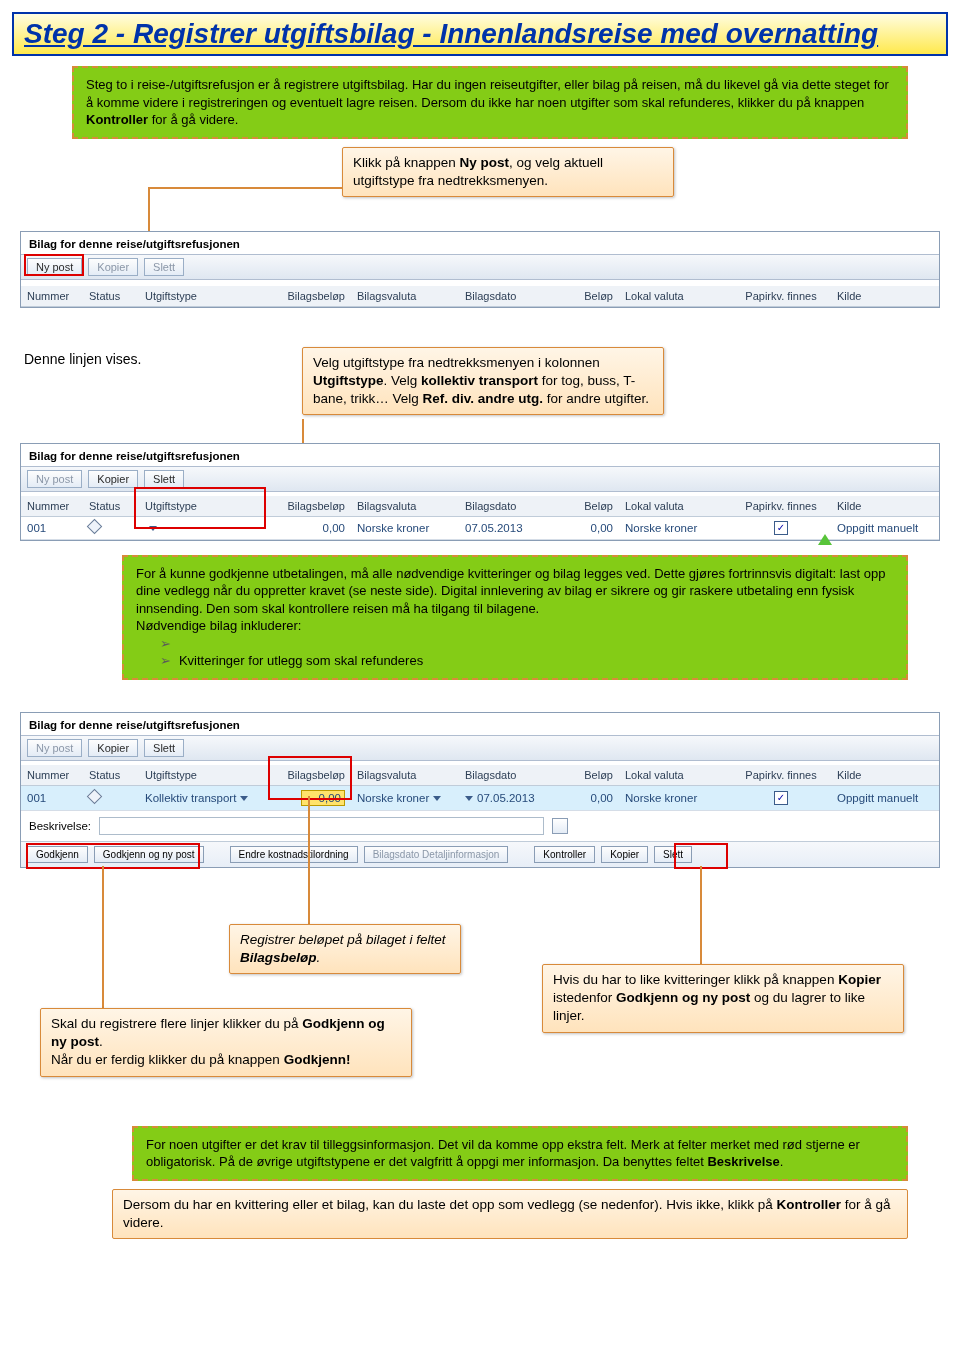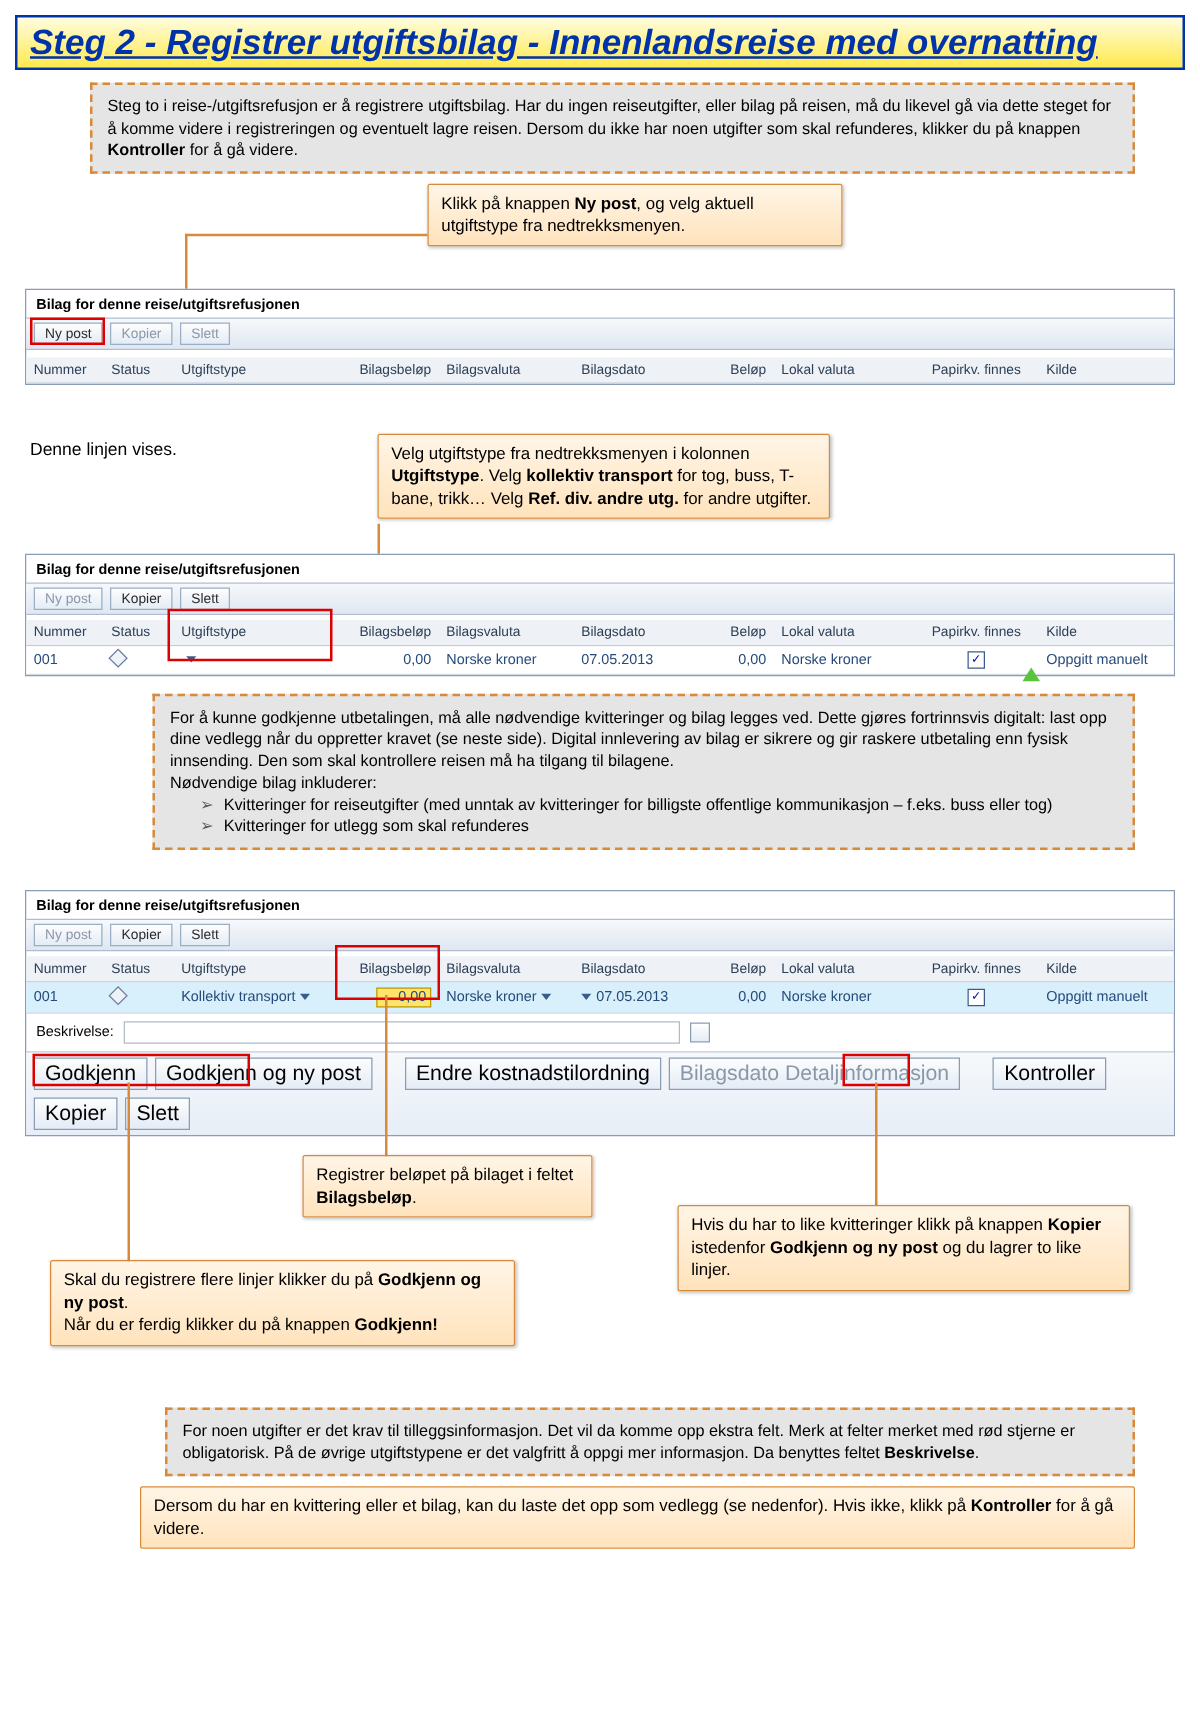--- a/index.html
+++ b/index.html
@@ -18,21 +18,21 @@
     font-size: 28px;
     font-weight: bold;
     font-style: italic;
     color: #0033aa;
     text-decoration: underline;
     text-align: left;
     margin-bottom: 10px;
   }
   .dashed-box {
     border: 2px dashed #d88a3a;
-    background: #e5e5e5;
+    background: #84cc16;
     padding: 8px 12px;
     margin: 8px 40px 8px 60px;
     line-height: 1.35;
   }
   .callout {
     border: 1px solid #d88a3a;
     background: linear-gradient(#fff5e6,#ffe3bc);
     padding: 6px 10px;
     border-radius: 2px;
     font-size: 13.5px;
@@ -62,21 +62,21 @@
   .redbox { border:2px solid #d00; position:absolute; pointer-events:none; }
   .dd { display:inline-block;border-left:4px solid transparent;border-right:4px solid transparent;border-top:5px solid #3b5c8a;margin-left:4px;vertical-align:middle;}
   .diamond { display:inline-block;width:9px;height:9px;border:1px solid #6a7d99;transform:rotate(45deg);background:#eef3fa;}
   .chk { display:inline-block;width:12px;height:12px;border:1px solid #3b5c8a;text-align:center;line-height:11px;font-size:10px;color:#00a;background:#fff;}
   .amount-hl { background:#ffe36b; border:1px solid #bb9a00; padding:1px 3px; display:inline-block; text-align:right; min-width:36px;}
   .arrow-green { width:0;height:0;border-left:7px solid transparent;border-right:7px solid transparent;border-bottom:11px solid #58c43a;display:inline-block;}
   .bullet-line { display:flex; }
   .bullet-line .tri { color:#5a5a5a; margin:0 8px 0 24px; }
 
   .action-buttons { background:linear-gradient(#f6f8fb,#e7eef7); border-top:1px solid #c0ccd9; padding:4px 6px; display:flex; gap:6px; align-items:center; flex-wrap:wrap;}
-  .abtn { border:1px solid #8a9db5; background:linear-gradient(#fdfdfd,#e4ecf6); padding:2px 8px; font-size:17px;}
+  .abtn { border:1px solid #8a9db5; background:linear-gradient(#fdfdfd,#e4ecf6); padding:2px 8px; font-size:10px;}
   .abtn.disabled { color:#8a97a8; }
   .beskr { padding:6px 8px; display:flex; align-items:center; gap:8px; }
   .beskr-input { flex:.55; height:16px; border:1px solid #adbccb;}
   .sq { width:14px;height:14px;border:1px solid #8a9db5;background:linear-gradient(#fff,#e4ecf6);}
 
   .connector { position:absolute; background:#d88a3a; }
   .connector.v { width:2px; }
   .connector.h { height:2px; }
 </style>
 </head>
@@ -155,21 +155,20 @@
     </div>
   </div>
   <div class="redbox" style="left:122px; top:140px; width:128px; height:38px;"></div>
   <div style="position:absolute; left:806px; top:186px;"><span class="arrow-green"></span></div>
 </div>
 
 <div class="dashed-box" style="margin-left:110px; margin-right:40px;">
   <span>For å kunne godkjenne utbetalingen, må alle nødvendige kvitteringer og bilag legges ved. Dette gjøres fortrinnsvis digitalt: last opp dine vedlegg når du oppretter kravet (se neste side). Digital innlevering av bilag er sikrere og gir raskere utbetaling enn fysisk innsending. Den som skal kontrollere reisen må ha tilgang til bilagene.<br>Nødvendige bilag inkluderer:</span>
   <div class="bullet-line">
       <span class="tri">➢</span>
-      <span>Kvitteringer for reiseutgifter (med unntak av kvitteringer for billigste offentlige kommunikasjon – f.eks. buss eller tog)</span>
     </div>
   <div class="bullet-line">
       <span class="tri">➢</span>
       <span>Kvitteringer for utlegg som skal refunderes</span>
     </div>
 </div>
 
 <div class="relwrap" style="height:430px;">
   <div class="scrwrap" style="position:absolute; left:4px; right:4px; top:10px;">
     <div class="scr-title">Bilag for denne reise/utgiftsrefusjonen</div>
@@ -221,20 +220,20 @@
     </div>
   </div>
   <div class="redbox" style="left:256px; top:68px; width:80px; height:40px;"></div>
   <div class="redbox" style="left:14px; top:155px; width:170px; height:22px;"></div>
   <div class="redbox" style="left:662px; top:155px; width:50px; height:22px;"></div>
 
   <div class="connector v" style="left:296px; top:108px; height:130px;"></div>
   <div class="connector v" style="left:90px;  top:178px; height:144px;"></div>
   <div class="connector v" style="left:688px; top:178px; height:98px;"></div>
 
-  <div class="callout pos" style="left:230px; top:236px; width:210px;">Registrer beløpet på bilaget i feltet <b>Bilagsbeløp</b>.</div>
+  <div class="callout pos" style="left:217px; top:236px; width:210px;font-style:italic;">Registrer beløpet på bilaget i feltet <b>Bilagsbeløp</b>.</div>
   <div class="callout pos" style="left:28px; top:320px; width:350px;">Skal du registrere flere linjer klikker du på <b>Godkjenn og ny post</b>.<br>Når du er ferdig klikker du på knappen <b>Godkjenn!</b></div>
   <div class="callout pos" style="left:530px; top:276px; width:340px;">Hvis du har to like kvitteringer klikk på knappen <b>Kopier</b> istedenfor <b>Godkjenn og ny post</b> og du lagrer to like linjer.</div>
 </div>
 
 <div class="dashed-box" style="margin-left:120px;">For noen utgifter er det krav til tilleggsinformasjon. Det vil da komme opp ekstra felt. Merk at felter merket med rød stjerne er obligatorisk. På de øvrige utgiftstypene er det valgfritt å oppgi mer informasjon. Da benyttes feltet <b>Beskrivelse</b>.</div>
 
 <div class="callout" style="margin:8px 40px 8px 100px;">Dersom du har en kvittering eller et bilag, kan du laste det opp som vedlegg (se nedenfor). Hvis ikke, klikk på <b>Kontroller</b> for å gå videre.</div>
 
 </body></html>

